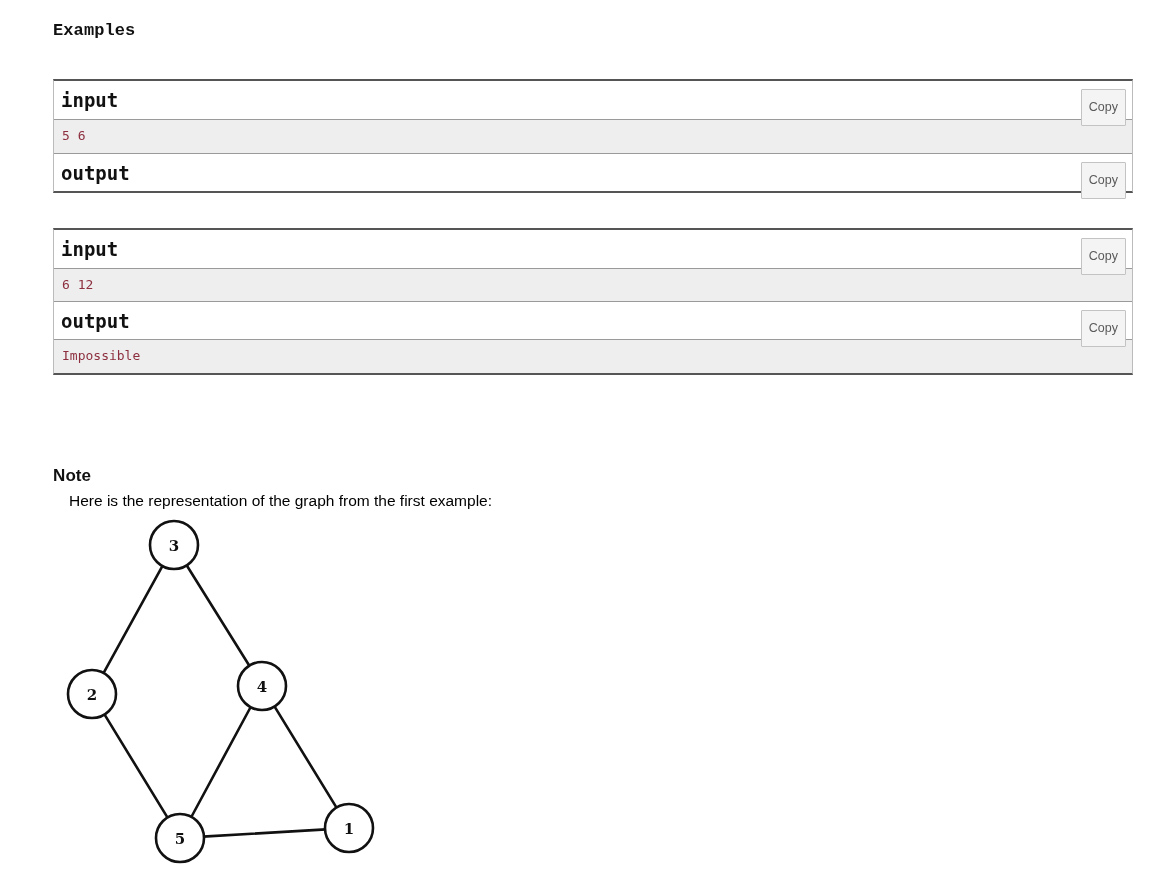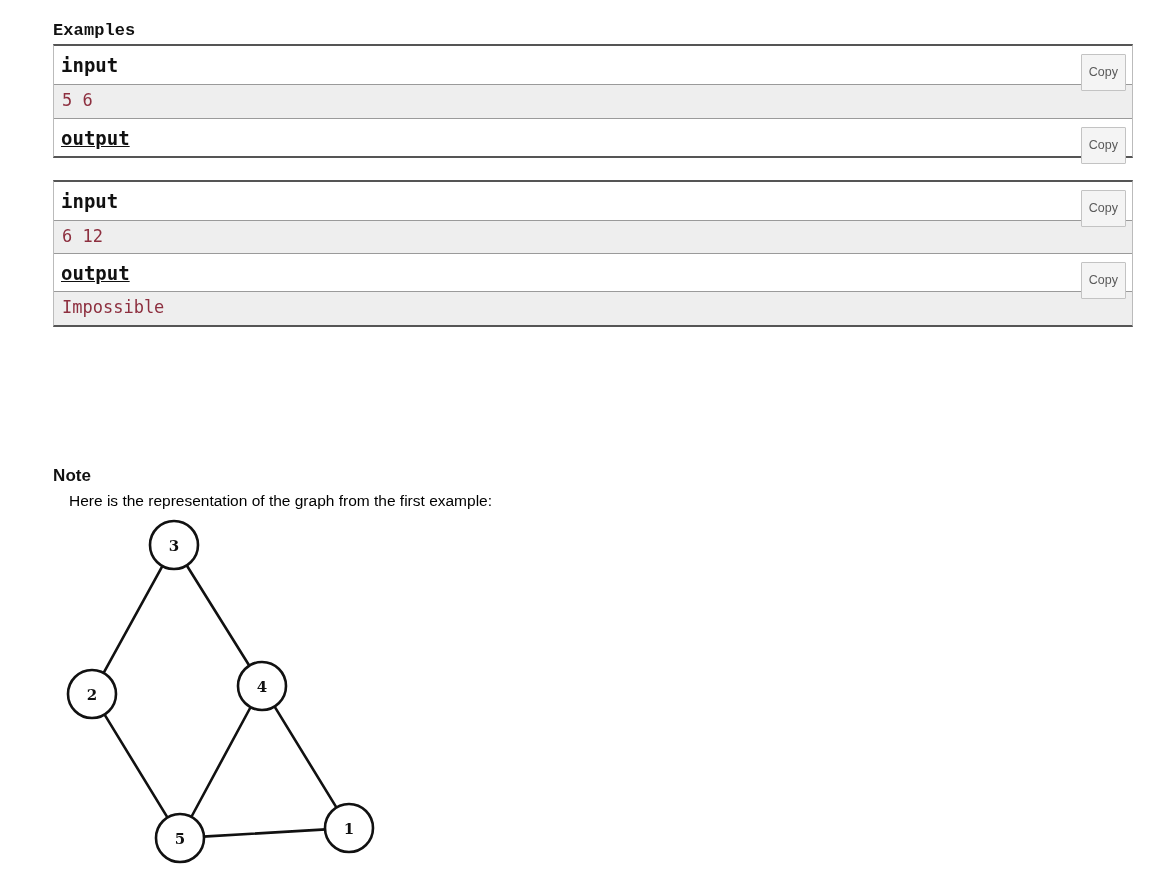--- a/index.html
+++ b/index.html
@@ -50,38 +50,38 @@
   }
   .sample-test {
     position: relative;
     border-left: 1px solid #bbbbbb;
     border-right: 1px solid #bbbbbb;
     border-top: 2px solid #555555;
     border-bottom: 2px solid #555555;
     background: #ffffff;
     margin-bottom: 22px;
     box-sizing: border-box;
+    margin-top: 35px;
   }
   .sample-test:last-child { margin-bottom: 0; }
 
   .io-title {
     position: relative;
     height: 38px;
     line-height: 38px;
     padding-left: 7px;
     font-family: "DejaVu Sans Mono", "Liberation Mono", monospace;
     font-size: 19px;
     font-weight: bold;
     color: #111111;
     background: #ffffff;
     box-sizing: border-box;
   }
   .io-title.below-data {
     border-top: 1px solid #9a9a9a;
-    text-decoration: underline;
   }
   .copy-btn {
     position: absolute;
     right: 6px;
     top: 8px;
     height: 37px;
     line-height: 19px;
     padding: 0 7px;
     font-family: "Liberation Sans", sans-serif;
     font-size: 12.5px;
@@ -90,21 +90,21 @@
     border: 1px solid #c3c3c3;
     border-radius: 1px;
     cursor: pointer;
     box-sizing: border-box;
   }
   .io-data {
     background: #eeeeee;
     border-top: 1px solid #9a9a9a;
     padding: 6px 8px 7px 8px;
     font-family: "DejaVu Sans Mono", "Liberation Mono", monospace;
-    font-size: 17px;
+    font-size: 13px;
     line-height: 19.7px;
     color: #8d2f3f;
     white-space: pre;
     box-sizing: border-box;
   }
 
   
   .graph-figure {
     position: absolute;
     left: 50px;

